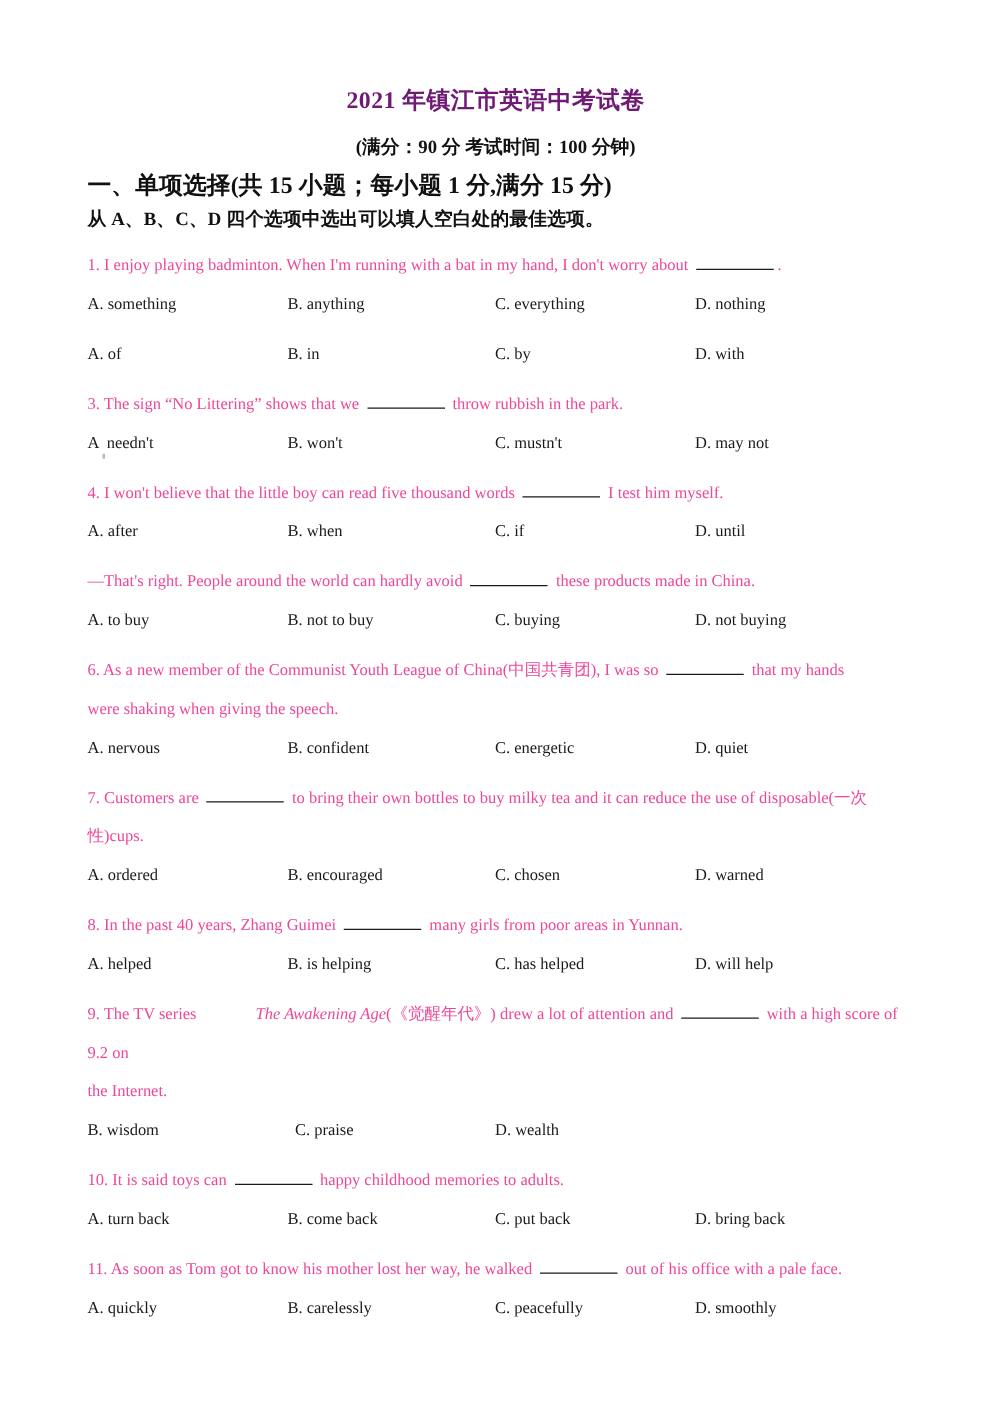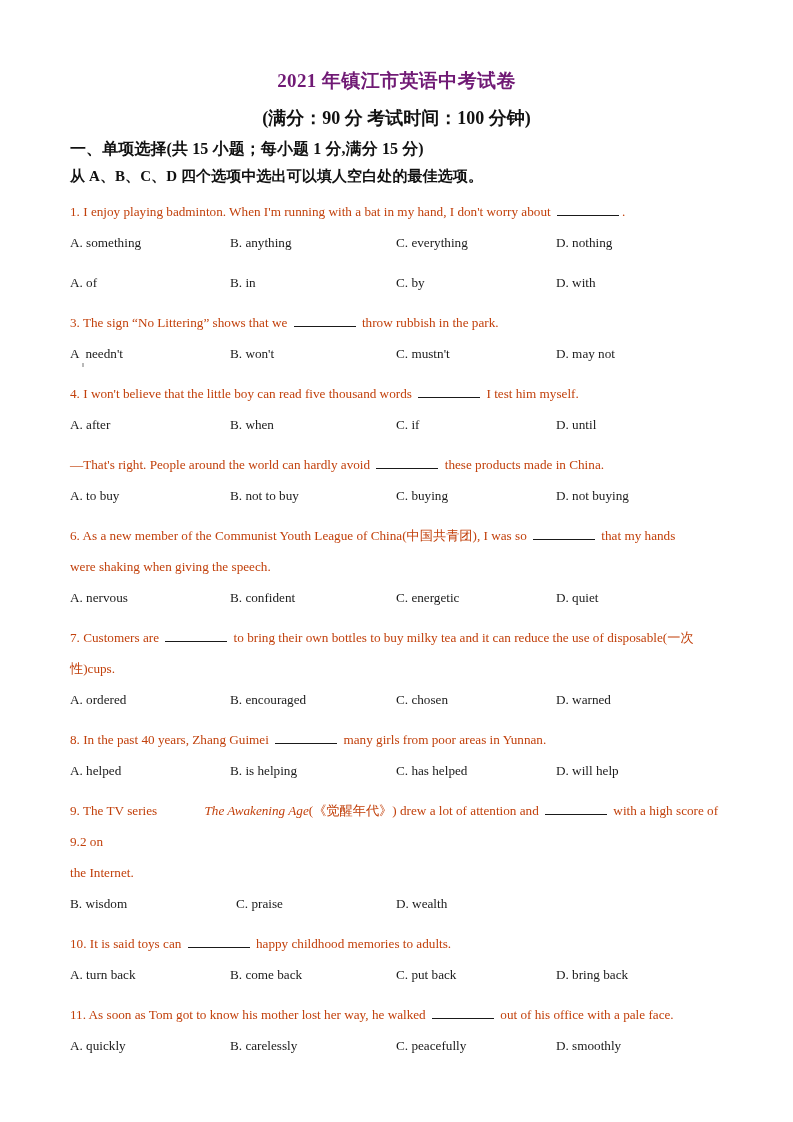--- a/index.html
+++ b/index.html
@@ -26,49 +26,49 @@
     font-size: 19px;
     letter-spacing: 0.4px;
     margin: 0;
     padding-top: 68px;
     line-height: 26px;
     color: #701a75;
   }
   .doc-subtitle {
     text-align: center;
     font-weight: bold;
-    font-size: 18px;
+    font-size: 15px;
     margin: 0;
     padding-top: 13px;
     line-height: 22px;
     color: #111111;
   }
   .section-head {
     font-weight: bold;
-    font-size: 16px;
+    font-size: 19px;
     line-height: 22px;
     margin: 0;
     padding-top: 9px;
     color: #111111;
     letter-spacing: 0.1px;
   }
   .section-head.second {
     padding-top: 5px;
     font-size: 15px;
   }
   .qblock {
     margin: 0;
     padding-top: 9px;
   }
   .qline {
     font-size: 13.2px;
     line-height: 31px;
     margin: 0;
     white-space: pre-wrap;
-    color: #c2410c;
+    color: #ec4899;
   }
   .qline .blank {
     display: inline-block;
     border-bottom: 1px solid #1a1a1a;
     width: 62px;
     height: 11px;
     margin: 0 3px;
     vertical-align: baseline;
   }
   .qline em {

